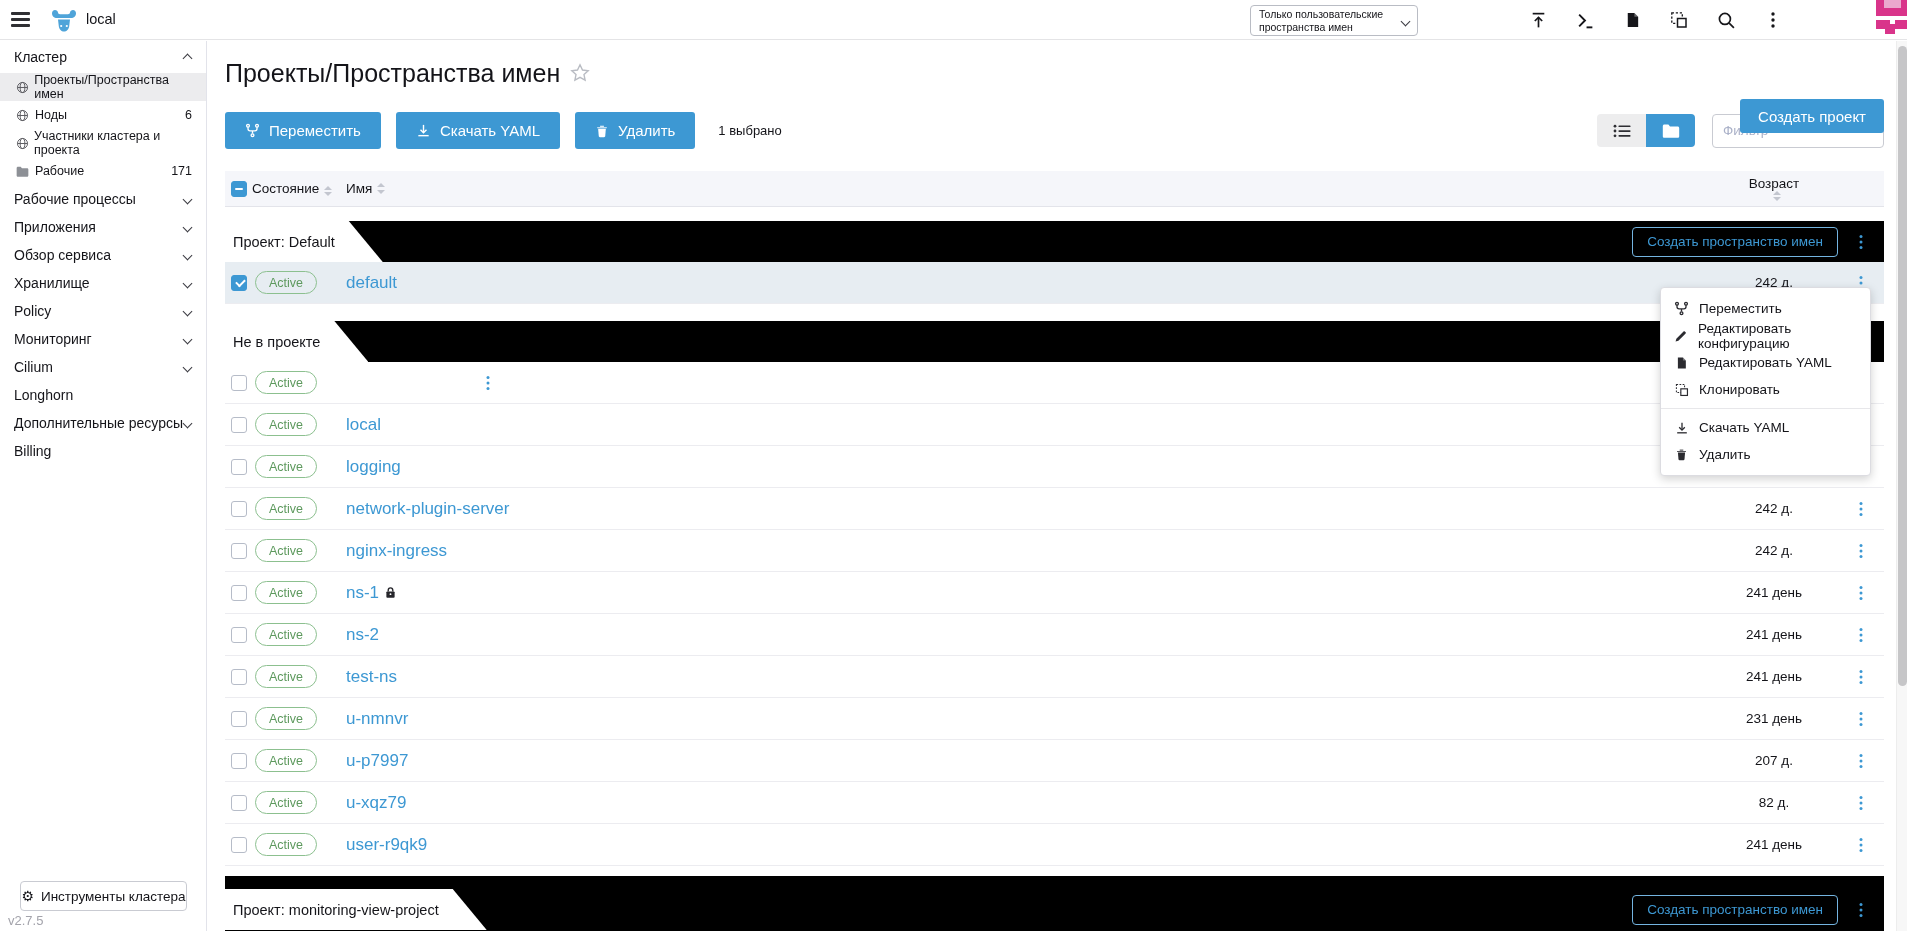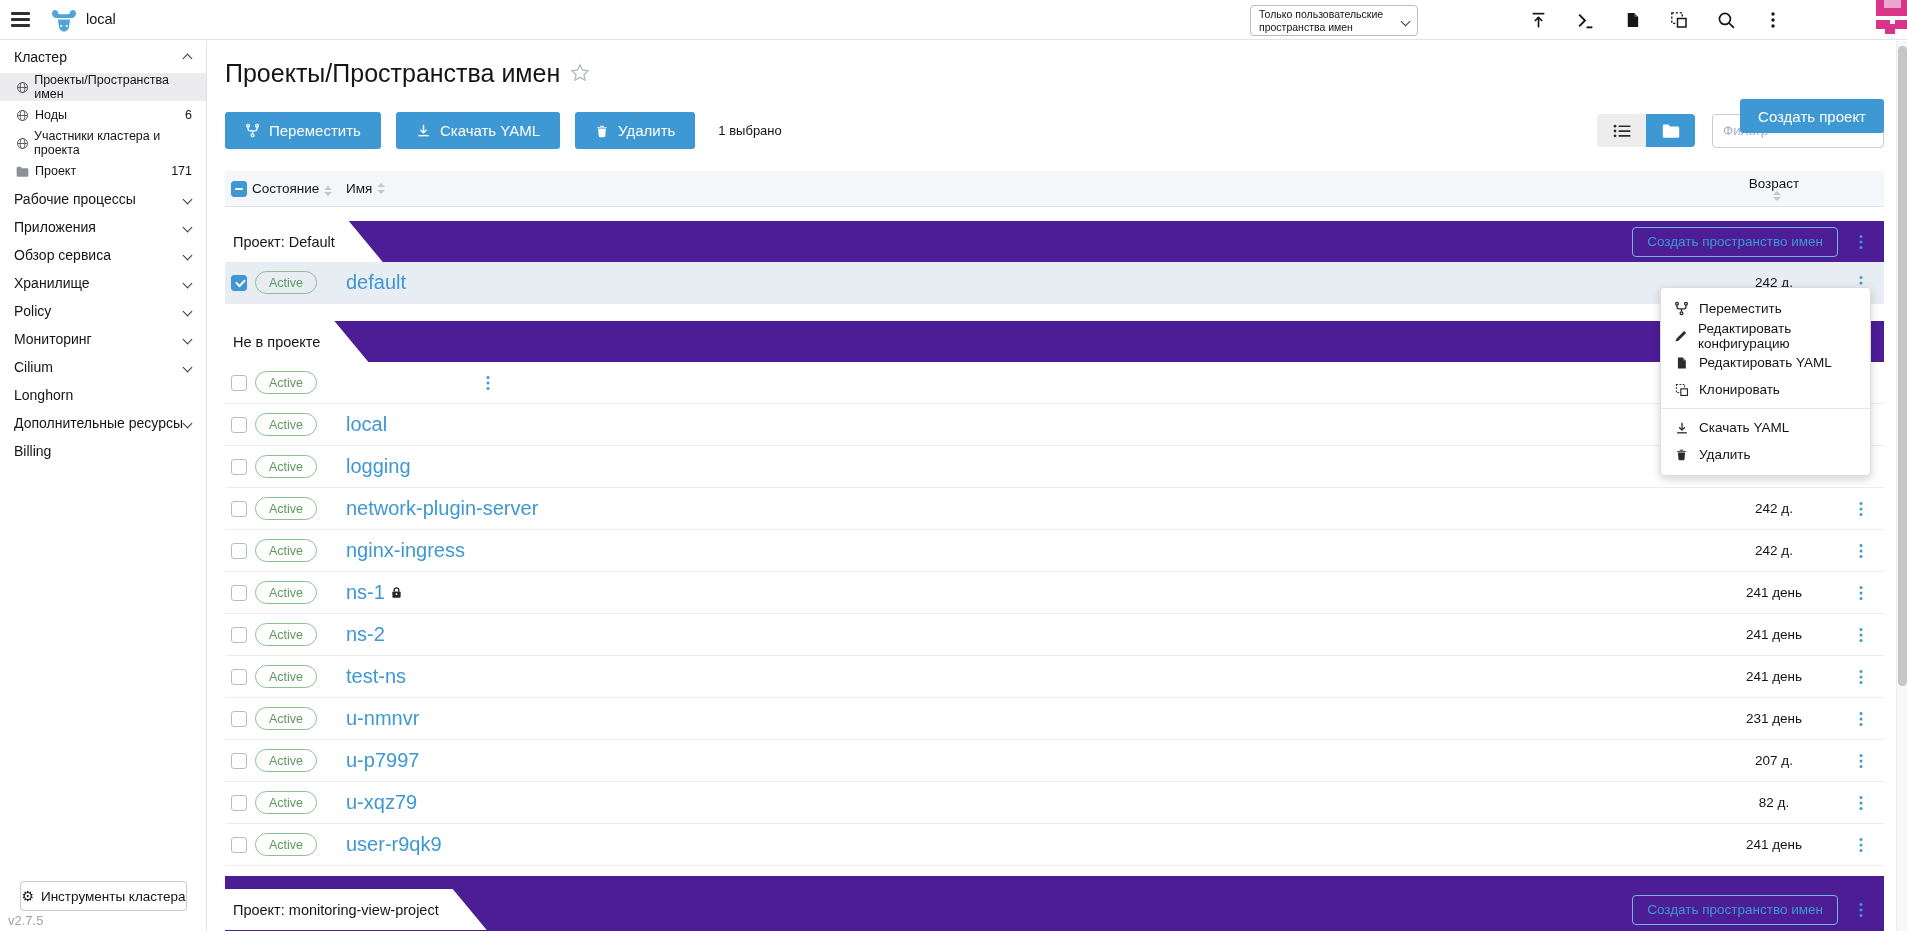--- a/index.html
+++ b/index.html
@@ -83,34 +83,34 @@
   .cb { width:16px; height:16px; border:1px solid #b6bcc8; border-radius:3px; background:#fff;
         display:inline-block; position:relative; cursor:pointer; }
   .cb.indet, .cb.checked { background:#3d98d3; border-color:#3d98d3; }
   .cb.indet::after { content:""; position:absolute; left:3px; top:6px; width:8px; height:2.6px;
         background:#fff; border-radius:1px; }
   .cb.checked::after { content:""; position:absolute; left:3.5px; top:3.5px; width:7px; height:4px;
         border-left:2px solid #fff; border-bottom:2px solid #fff; transform:rotate(-45deg); }
 
   .group-gap { background:#fff; }
   .tgroup.g1 .group-gap { height:14px; } .tgroup.g2 .group-gap { height:17px; } .tgroup.g3 .group-gap { height:10px; }
-  .group-band { position:relative; background:#4c1d95; height:41px; }
+  .group-band { position:relative; background:#000000; height:41px; }
   .tgroup.g3 .group-band { height:62px; padding-top:13px; }
   .group-tab { display:inline-flex; align-items:center; height:41px; background:#fff;
         padding:0 48px 0 8px; clip-path:polygon(0 0, calc(100% - 34px) 0, 100% 100%, 0 100%);
         font-size:14.5px; }
   .group-actions { position:absolute; right:0; top:0; height:41px; display:flex; align-items:center; }
   .tgroup.g3 .group-actions { top:13px; }
   .btn-outline { height:30px; padding:0 14px; background:transparent; border:1px solid #74b4e0;
         border-radius:4px; color:#3d98d3; font-size:13.5px; font-family:inherit; cursor:pointer; }
   .trow { height:42px; display:flex; align-items:center; background:#fff; border-bottom:1px solid #ececf0; }
   .trow.sel { background:#e7edf2; }
   .badge { display:inline-flex; align-items:center; height:23px; padding:0 13px; margin-left:3px;
         border:1px solid #8cc08f; border-radius:12px; color:#5d995d; font-size:12.5px; background:transparent; }
-  .ns-link { color:#3d98d3; font-size:20px; text-decoration:none; cursor:pointer; }
+  .ns-link { color:#3d98d3; font-size:17px; text-decoration:none; cursor:pointer; }
   .lock { margin-left:6px; display:inline-flex; }
   .kebab-btn { display:inline-flex; cursor:pointer; }
 
   
   .ctx { position:absolute; left:1660px; top:287px; width:211px; background:#fff; z-index:40;
          border:1px solid #dcdce1; border-radius:4px; padding:7px 0;
          box-shadow:0 3px 10px rgba(0,0,0,.18); }
   .menu-item { height:27px; display:flex; align-items:center; gap:10px; padding:0 13px;
          font-size:13.5px; cursor:pointer; }
   .mi-icon { width:15px; display:inline-flex; justify-content:center; }
@@ -232,21 +232,21 @@
           </svg>
         </span>
     <span class="sb-label">Участники кластера и проекта</span>
   </div>
       <div class="sb-item">
     <span class="sb-icon">
           <svg width="13" height="11" viewBox="0 0 16 13">
             <path fill="#8d9096" d="M.8 2.2C.8 1.3 1.5.6 2.4.6h3.4l1.5 1.9h6.3c.9 0 1.6.7 1.6 1.6v7.2c0 .9-.7 1.6-1.6 1.6H2.4c-.9 0-1.6-.7-1.6-1.6z"></path>
           </svg>
         </span>
-    <span class="sb-label">Проект</span>
+    <span class="sb-label">Рабочие</span>
   <span class="sb-count">171</span>
       </div>
       <div class="sb-section">
     <span class="sb-label">Рабочие процессы</span>
   <span class="chev chev-down sb-chev"></span>
       </div>
       <div class="sb-section">
     <span class="sb-label">Приложения</span>
   <span class="chev chev-down sb-chev"></span>
       </div>

